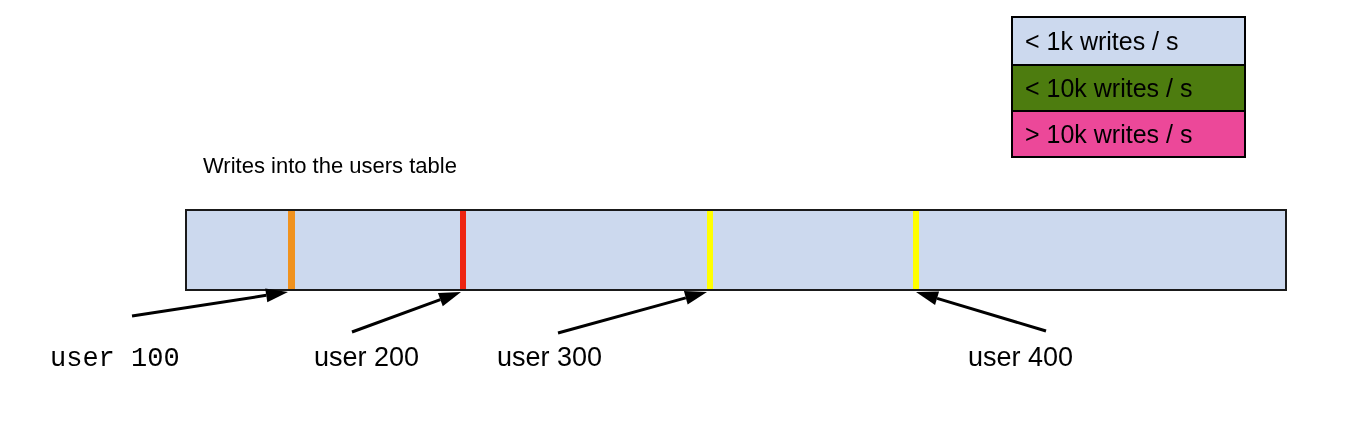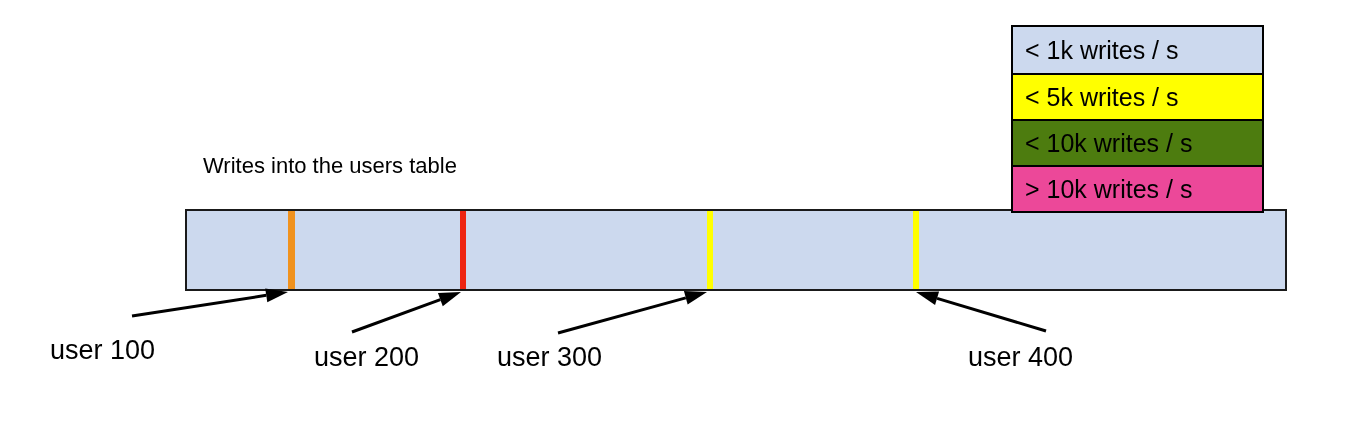--- a/index.html
+++ b/index.html
@@ -99,32 +99,29 @@
       <polygon points="288,292 267.320222941464,302.26385993714104 265.1914223619088,288.42665617003235" fill="#000000"></polygon>
       <line x1="352" y1="332" x2="440.3467632029842" y2="299.5791694667948" stroke="#000000" stroke-width="3"></line>
       <polygon points="461,292 442.7583171242371,306.1506539022089 437.9352092817313,293.0076850313807" fill="#000000"></polygon>
       <line x1="558" y1="333" x2="685.7883915278596" y2="297.8367513245487" stroke="#000000" stroke-width="3"></line>
       <polygon points="707,292 687.6455396765797,304.5858994747752 683.9312433791396,291.08760317432217" fill="#000000"></polygon>
       <line x1="1046" y1="331" x2="937.0721782748653" y2="298.3216534824596" stroke="#000000" stroke-width="3"></line>
       <polygon points="916,292 939.0836134738297,291.6168694859116 935.060743075901,305.02643747900765" fill="#000000"></polygon>
     </svg>
 
   <div id="user-labels">
-      <div class="user-label" style="left: 50px; top: 337px;">user 100</div>
+      <div class="user-label" style="left: 50px; top: 346px; font-family: Liberation Mono, monospace;">user 100</div>
       <div class="user-label" style="left: 273px; top: 344px; margin-left: 41px;">user 200</div>
       <div class="user-label" style="left: 497px; top: 344px;">user 300</div>
       <div class="user-label" style="left: 968px; top: 344px;">user 400</div>
     </div>
 
-  <div class="legend" id="legend" style="left: 1011px; top: 25px; width: 253px;">
+  <div class="legend" id="legend" style="left: 1011px; top: 16px; width: 235px;">
       <div class="legend-row" style="background: rgb(204, 217, 238);">
         <span>&lt; 1k writes / s</span>
-      </div>
-      <div class="legend-row" style="background: rgb(255, 255, 0);">
-        <span>&lt; 5k writes / s</span>
       </div>
       <div class="legend-row" style="background: #4d7c0f;">
         <span>&lt; 10k writes / s</span>
       </div>
       <div class="legend-row" style="background: #ec4899;">
         <span>&gt; 10k writes / s</span>
       </div>
     </div>
 
 </div>

